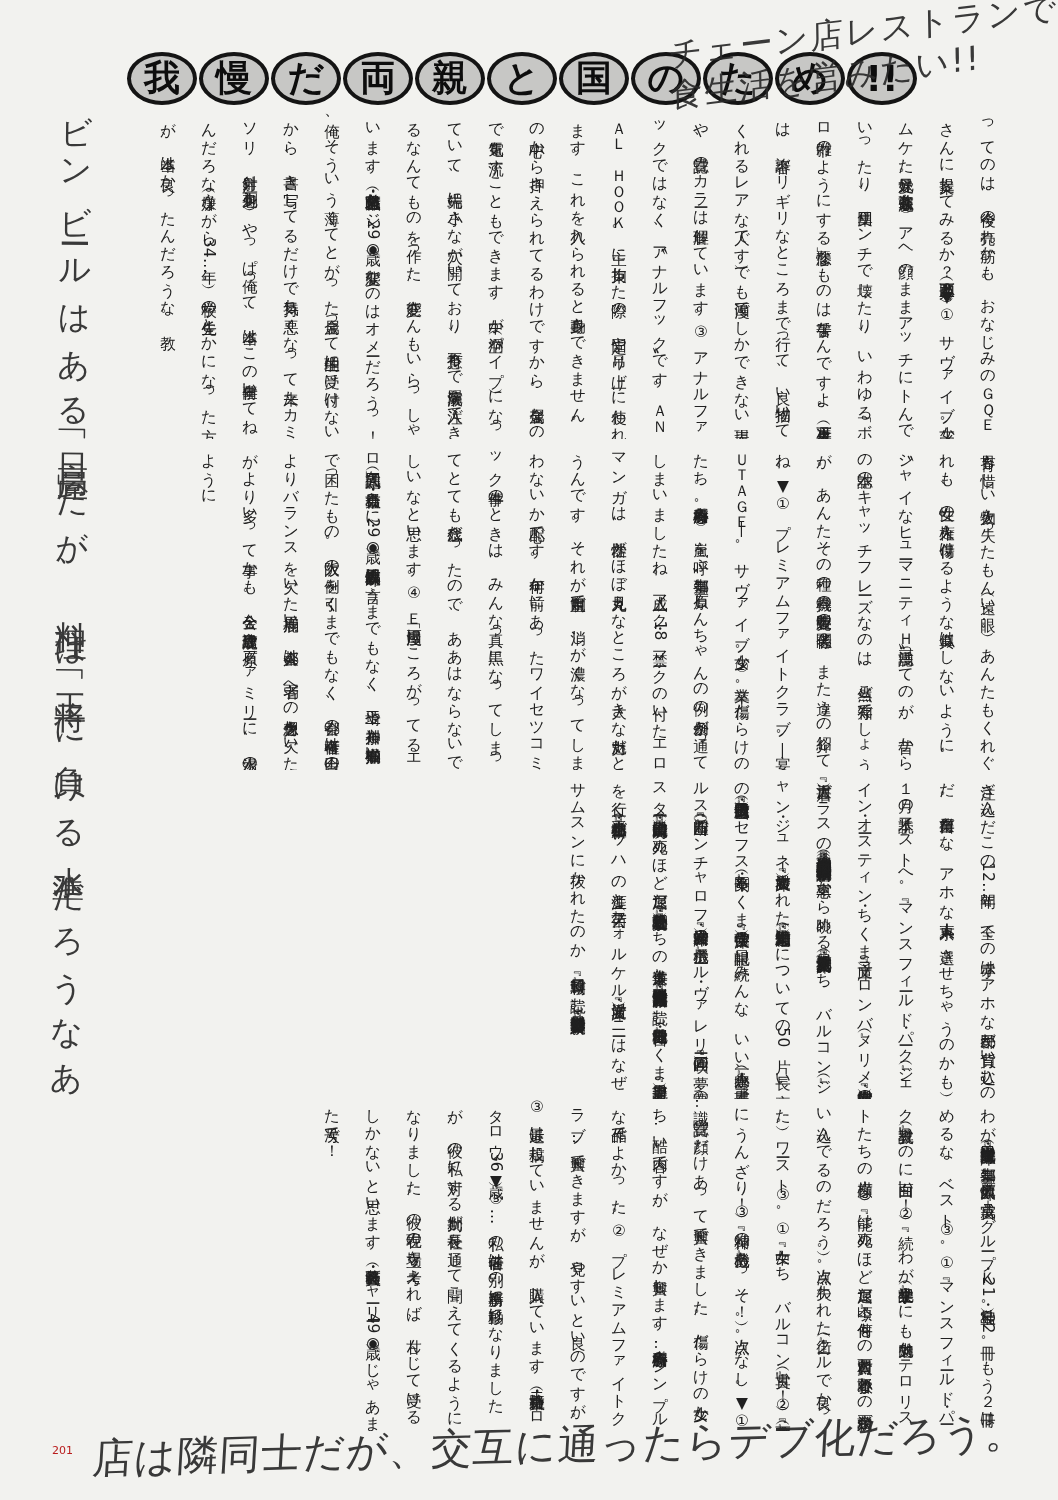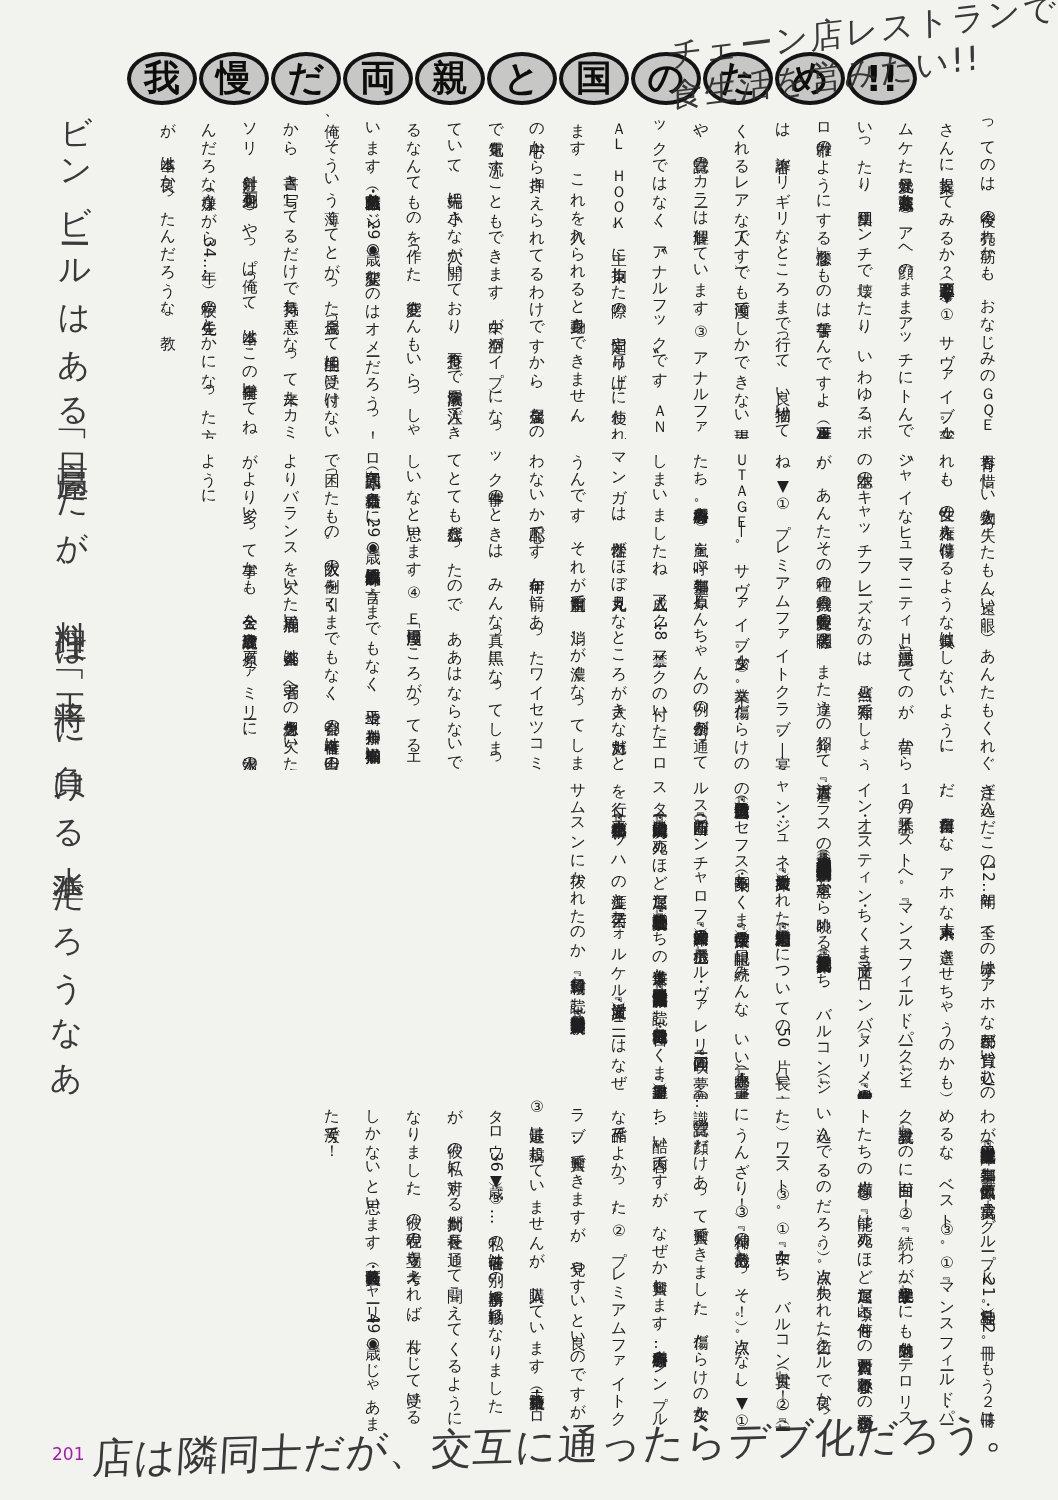--- a/index.html
+++ b/index.html
@@ -67,21 +67,21 @@
   }
   .hand-bottom{
     position:absolute;left:92px;top:1418px;
     width:960px;
     font-size:41px;letter-spacing:1px;
     transform:rotate(-1.6deg) skewX(-5deg);
     white-space:nowrap;
   }
   .page-number{
     position:absolute;left:52px;top:1444px;
-    font-size:17px;color:#a21caf;
+    font-size:11px;color:#b91c1c;
   }
 </style>
 </head>
 <body>
 
 <div class="page">
 
   <div class="title-row">
     <span class="title-oval">我</span>
     <span class="title-oval">慢</span>

